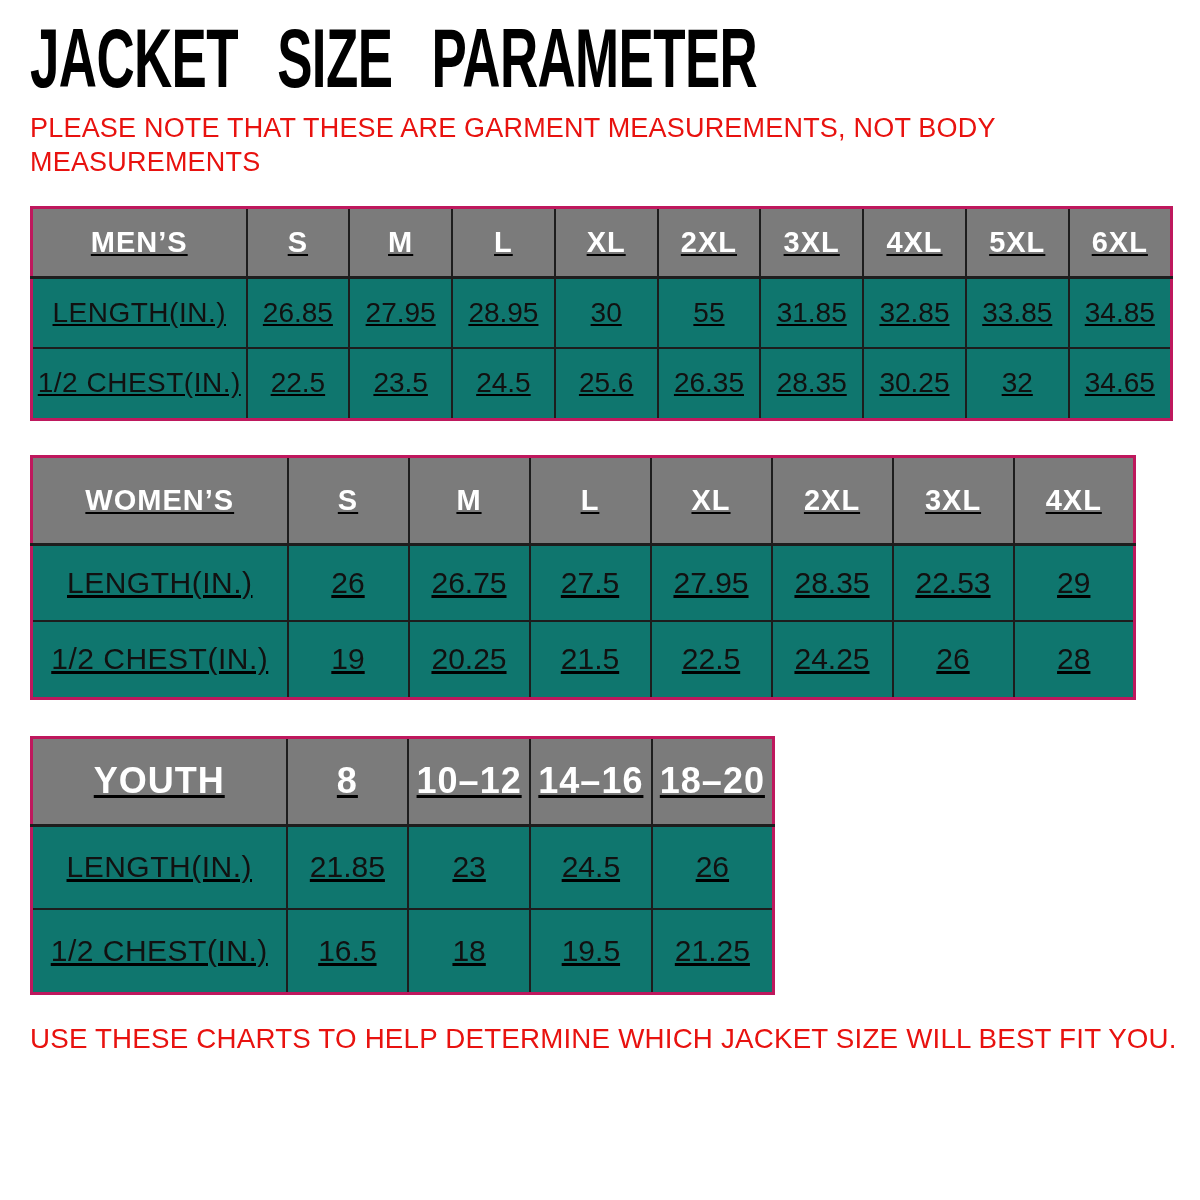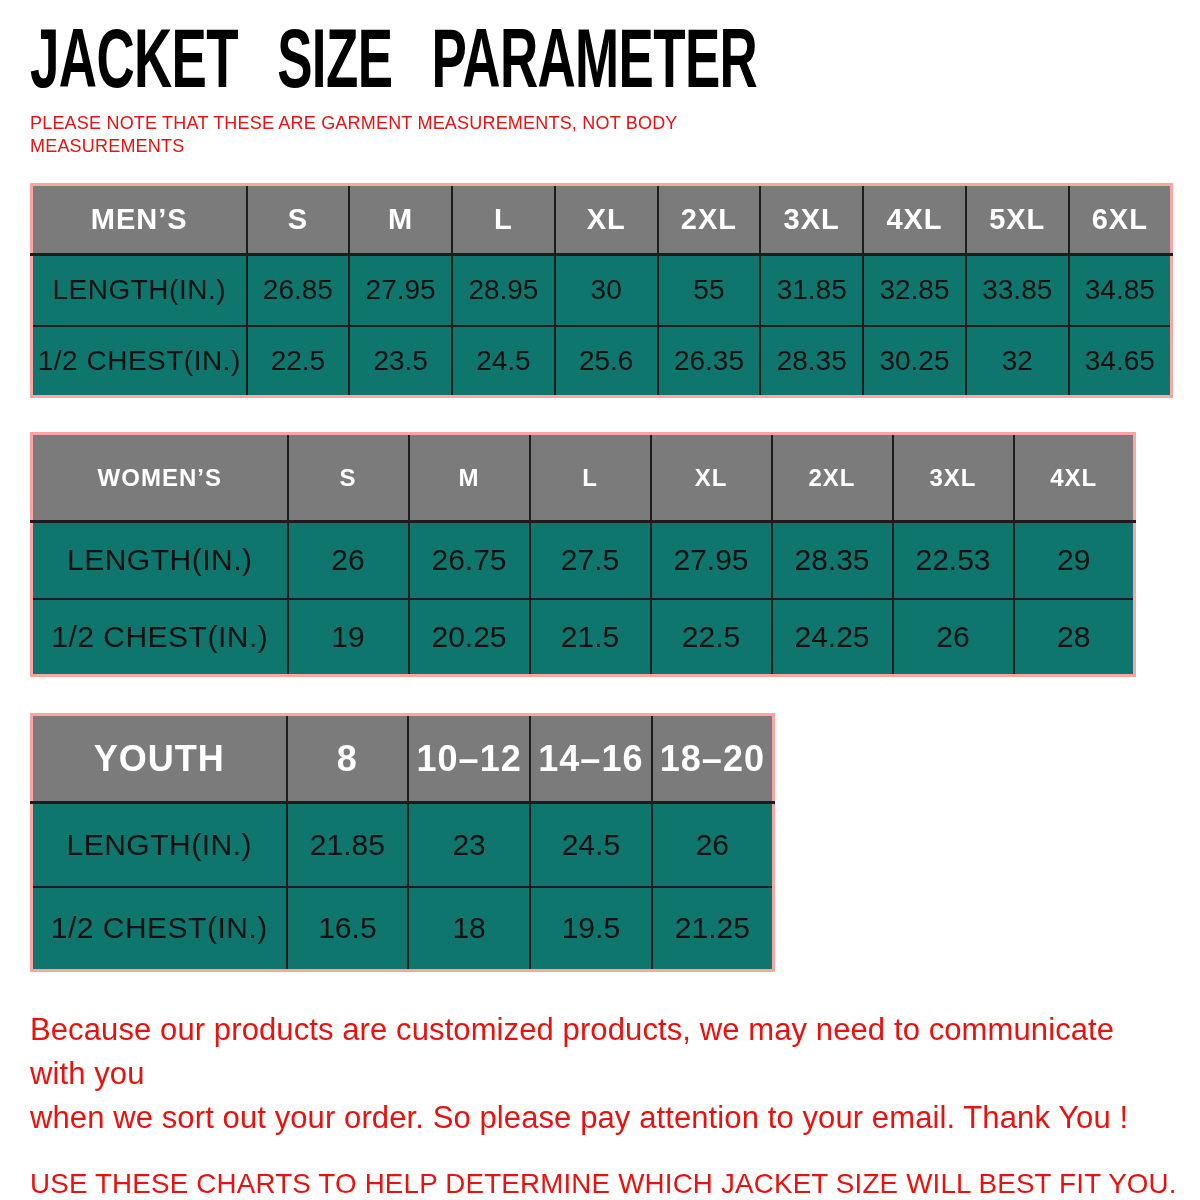--- a/index.html
+++ b/index.html
@@ -29,31 +29,32 @@
     transform: scaleX(0.63);
     transform-origin: left top;
     white-space: nowrap;
     height: 72px;
   }
 
   
   .garment-note {
     margin-top: 16px;
     color: #e8120f;
-    font-size: 18px;
+    font-size: 27px;
     line-height: 1.25;
     letter-spacing: 0.2px;
     font-weight: 400;
   }
 
   
   .tbl {
     border-collapse: collapse;
     table-layout: fixed;
-    border: 3px solid #fca5a5;
+    border: 3px solid #be185d;
+    text-decoration: underline;
   }
   .tbl th, .tbl td {
     border: 2px solid #1d1d1d;
     text-align: center;
     vertical-align: middle;
     padding: 0;
     overflow: hidden;
   }
   .tbl thead th {
     background: #7b7b7b;
@@ -75,21 +76,21 @@
   .tbl-mens col.c0 { width: 215px; }
   .tbl-mens thead tr { height: 70px; }
   .tbl-mens tbody tr { height: 71px; }
   .tbl-mens thead th { font-size: 29px; }
   .tbl-mens tbody td { font-size: 28px; }
 
   .tbl-womens { width: 1106px; margin-top: 34px; }
   .tbl-womens col.c0 { width: 256px; }
   .tbl-womens thead tr { height: 88px; }
   .tbl-womens tbody tr { height: 77px; }
-  .tbl-womens thead th { font-size: 24px; }
+  .tbl-womens thead th { font-size: 29px; }
   .tbl-womens tbody td { font-size: 30px; }
 
   .tbl-youth { width: 745px; margin-top: 36px; }
   .tbl-youth col.c0 { width: 255px; }
   .tbl-youth thead tr { height: 88px; }
   .tbl-youth tbody tr { height: 84px; }
   .tbl-youth thead th { font-size: 36px; }
   .tbl-youth tbody td { font-size: 30px; }
 
   
@@ -260,20 +261,16 @@
             <td class="label">1/2 CHEST(IN.)</td>
             <td>16.5</td>
             <td>18</td>
             <td>19.5</td>
             <td>21.25</td>
           </tr>
         </tbody>
       </table>
     </div>
 
-  <div class="footer-note">
-    <div>Because our products are customized products, we may need to communicate with you</div>
-    <div>when we sort out your order. So please pay attention to your email. Thank You !</div>
-  </div>
 
   <div class="footer-caps">USE THESE CHARTS TO HELP DETERMINE WHICH JACKET SIZE WILL BEST FIT YOU.</div>
 
 </div>
 
 </body></html>

